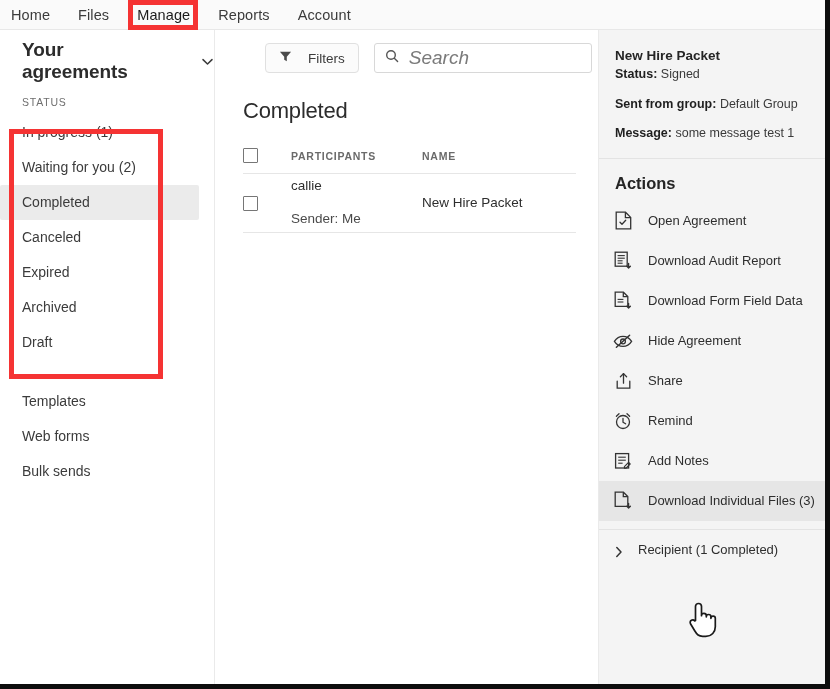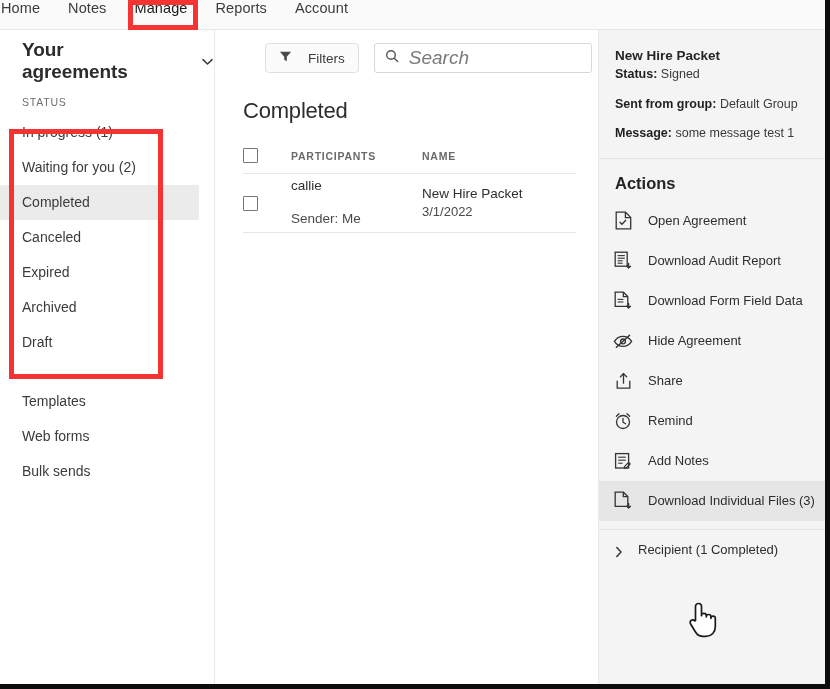--- a/index.html
+++ b/index.html
@@ -24,21 +24,22 @@
 
   
   .topnav {
     position: absolute;
     left: 0; top: 0;
     width: 825px;
     height: 30px;
     background: #fafafa;
     border-bottom: 1px solid #e8e8e8;
     display: flex;
-    padding-left: 1px;
+    align-items: center;
+    padding-left: 11px;
     box-sizing: border-box;
   }
   .topnav-item {
     position: relative;
     font-size: 14.5px;
     color: #3b3b3b;
     margin-right: 28px;
     letter-spacing: .1px;
     cursor: pointer;
     white-space: nowrap;
@@ -353,21 +354,21 @@
     pointer-events: none;
   }
 </style>
 </head>
 <body>
 
 <div id="app">
 
   <div class="topnav">
     <div class="topnav-item">Home</div>
-    <div class="topnav-item">Notes</div>
+    <div class="topnav-item">Files</div>
     <div class="topnav-item active">Manage</div>
     <div class="topnav-item">Reports</div>
     <div class="topnav-item">Account</div>
   </div>
 
   <div class="workspace">
 
     <div class="sidebar">
 
       <div class="agreements-header">
@@ -435,21 +436,20 @@
           <div class="table-row">
             <div class="col-check">
               <div class="checkbox"></div>
             </div>
             <div class="col-part">
               <div class="participant-name">callie</div>
               <div class="participant-sender">Sender: Me</div>
             </div>
             <div class="col-name">
               <div class="agreement-name">New Hire Packet</div>
-              <div class="agreement-date">3/1/2022</div>
             </div>
           </div>
         </div>
       </div>
     </div>
 
     <div class="rightpanel">
 
       <div class="rp-summary">
         <div class="rp-title">New Hire Packet</div>

